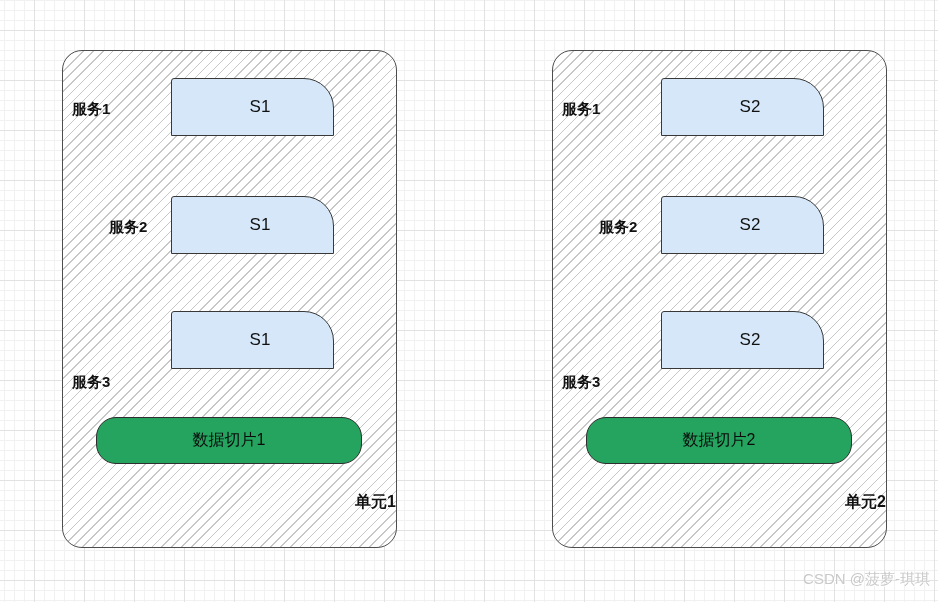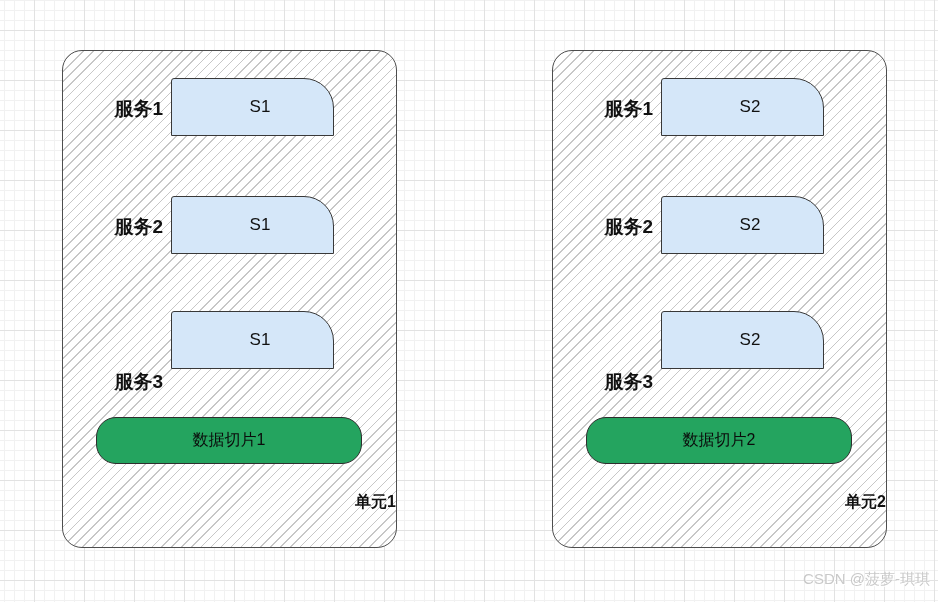--- a/index.html
+++ b/index.html
@@ -39,32 +39,31 @@
       transparent 1px,
       transparent 7px
     );
     overflow: hidden;
   }
   .unit-1 { left: 62px; }
   .unit-2 { left: 552px; }
 
   .svc-label {
     position: absolute;
-    left: 26px;
+    left: 9px;
     width: 74px;
     height: 20px;
     line-height: 20px;
-    font-size: 19px;
+    font-size: 15px;
     font-weight: bold;
     color: #111111;
     white-space: nowrap;
-    text-align: right;
   }
   .svc-label.r1 { top: 48px; }
-  .svc-label.r2 { top: 166px; }
+  .svc-label.r2 { top: 166px; margin-left: 37px; }
   .svc-label.r3 { top: 281px; margin-top: 40px; }
 
   .svc-box {
     position: absolute;
     left: 108px;
     width: 163px;
     height: 58px;
     box-sizing: border-box;
     background: #d5e7f9;
     border: 1.6px solid #383838;

